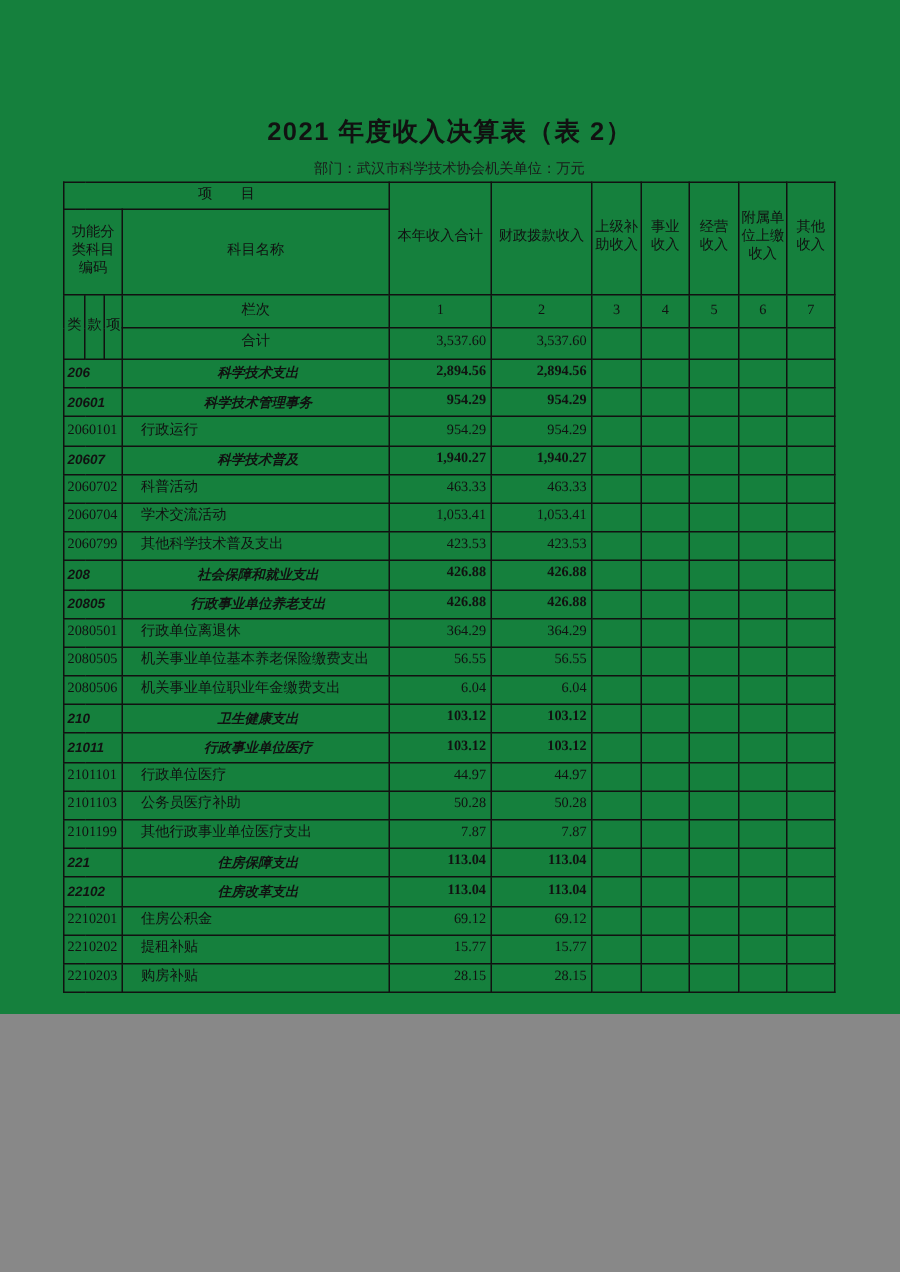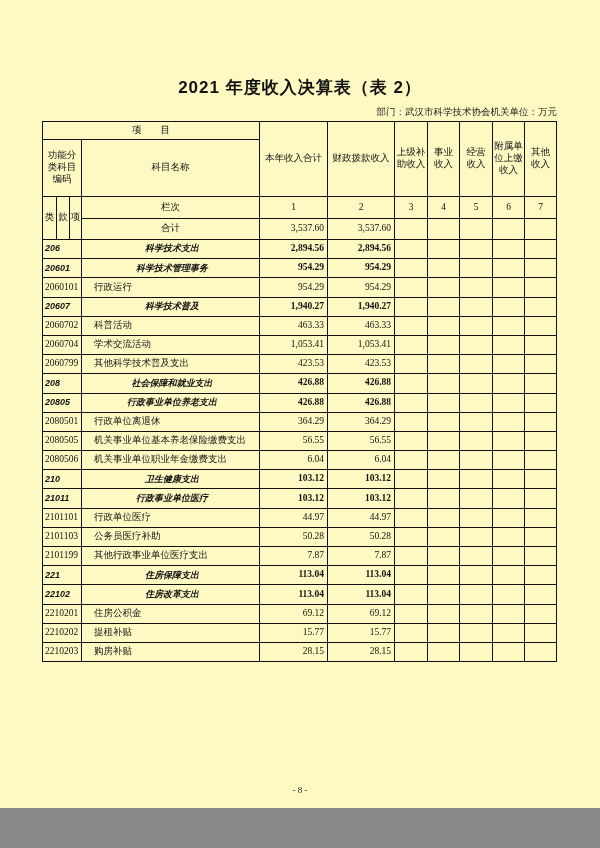--- a/index.html
+++ b/index.html
@@ -1,37 +1,37 @@
 <!DOCTYPE html>
 <html><head>
 <meta charset="utf-8">
 <style>
   * { margin:0; padding:0; box-sizing:border-box; }
   html,body { background:#888; }
   .page {
     position:relative;
-    width:600px; height:808px;
+    width:600px; height:676px;
     margin:0 auto;
-    background:#fef9c3;
+    background:#15803d;
     font-family:"Liberation Serif","DejaVu Serif",serif;
     color:#1a1a1a;
     overflow:hidden;
   }
   .title {
     position:absolute; top:76px; left:0; width:100%;
     text-align:center;
     font-family:"Liberation Sans","DejaVu Sans",sans-serif;
     font-weight:bold;
     font-size:17px;
     letter-spacing:1px;
     color:#111;
   }
   .meta-row {
     position:absolute; top:106px; left:42px; right:43px;
-    display:flex; justify-content:flex-end;
+    display:flex; justify-content:center;
     font-size:9.5px;
   }
   table.income {
     position:absolute; top:121px; left:42px;
     border-collapse:collapse;
     table-layout:fixed;
     font-size:9.5px;
     color:#111;
   }
   table.income th, table.income td {

